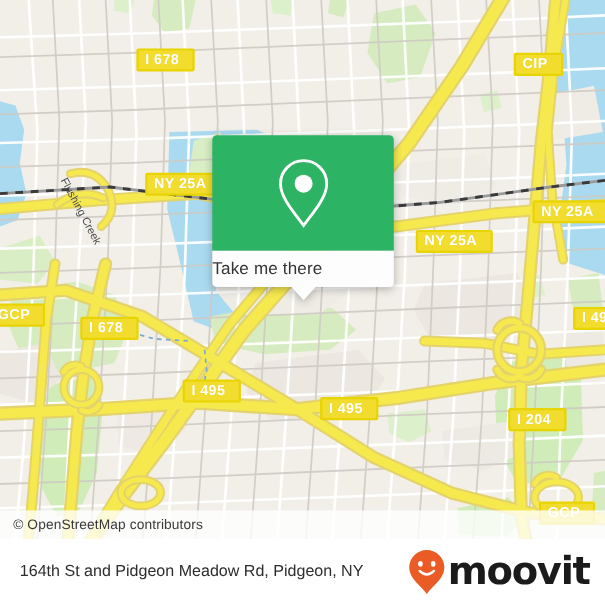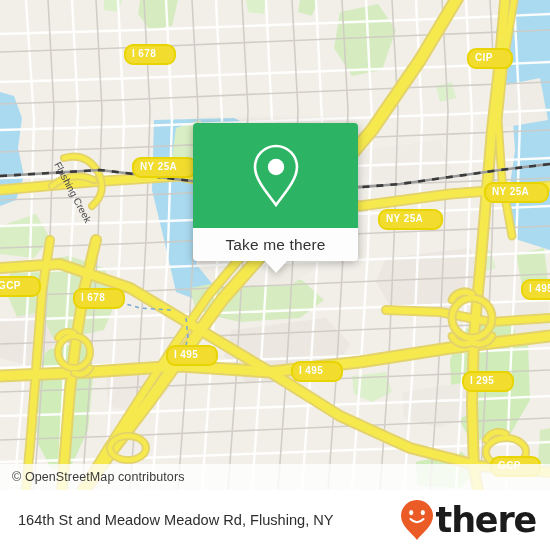--- a/index.html
+++ b/index.html
@@ -50,21 +50,21 @@
   #callout-head {
     height: 105px;
     background: #2cb464;
     border-radius: 4px 4px 0 0;
     display: flex; align-items: center; justify-content: center;
   }
   #callout-body {
     height: 33px;
     background: #fdfdfd;
     border-radius: 0 0 4px 4px;
-    display: flex; align-items: center; justify-content: center;
+    display: flex; align-items: center; justify-content: flex-start;
     position: relative;
   }
   #callout-label {
     font-size: 15.5px;
     color: #333333;
     letter-spacing: 0.15px;
   }
   #callout-tail {
     position: absolute;
     left: 50%; top: 100%;
@@ -102,26 +102,26 @@
     letter-spacing: -1.2px;
     line-height: 34px;
     font-family: "DejaVu Sans", sans-serif;
   }
 
   
   .shield {
     position: absolute;
     background: #f2dd2e;
     border: 2px solid #e8d400;
-    border-radius: 9px;
+    border-radius: 2px;
     color: #ffffff;
-    font-size: 10px;
+    font-size: 13px;
     font-weight: bold;
     font-family: "Liberation Sans", sans-serif;
-    padding: 1px 18px 2px 6px;
+    padding: 1px 12px 2px 6px;
     letter-spacing: 0.4px;
     white-space: nowrap;
     z-index: 25;
     text-shadow: 0 0 1px rgba(0,0,0,0.07);
     line-height: 14px;
   }
   .maplabel {
     position: absolute;
     font-size: 10px;
     color: #4a4a4a;
@@ -330,21 +330,21 @@
     <div class="shield" style="left:124px; top:44px;">I 678</div>
     <div class="shield" style="left:467px; top:48px;">CIP</div>
     <div class="shield" style="left:132px; top:157px;">NY 25A</div>
     <div class="shield" style="left:484px; top:182px;">NY 25A</div>
     <div class="shield" style="left:378px; top:209px;">NY 25A</div>
     <div class="shield" style="left:-10px; top:276px;">GCP</div>
     <div class="shield" style="left:73px;  top:288px;">I 678</div>
     <div class="shield" style="left:521px; top:279px;">I 495</div>
     <div class="shield" style="left:166px; top:345px;">I 495</div>
     <div class="shield" style="left:291px; top:361px;">I 495</div>
-    <div class="shield" style="left:462px; top:371px;">I 295</div>
+    <div class="shield" style="left:462px; top:371px;">I 204</div>
     <div class="shield" style="left:490px; top:456px;">GCP</div>
 
     <div class="maplabel" style="left:62px; top:160px; transform: rotate(62deg); transform-origin: 0 0;">Flushing Creek</div>
 
     <div id="attribution">
       <span>© OpenStreetMap contributors</span>
     </div>
   </div>
 
   <div id="callout">
@@ -355,26 +355,26 @@
       </svg>
     </div>
     <div id="callout-body">
       <span id="callout-label">Take me there</span>
       <span id="callout-tail"></span>
     </div>
   </div>
 
   <div id="footer">
     <div id="footer-address">
-      <div>164th St and Meadow Meadow Rd, Flushing, NY</div>
+      <div>164th St and Pidgeon Meadow Rd, Pidgeon, NY</div>
     </div>
     <div id="brand">
       <svg width="34" height="42" viewBox="0 0 34 42">
         <path d="M17 1 C8.2 1 1 8.2 1 17 C1 27 12 34 17 41 C22 34 33 27 33 17 C33 8.2 25.8 1 17 1 Z" fill="#ea5b26"></path>
         <ellipse cx="11.2" cy="13.6" rx="2.1" ry="2.6" fill="#ffffff"></ellipse>
         <ellipse cx="22.8" cy="13.6" rx="2.1" ry="2.6" fill="#ffffff"></ellipse>
         <path d="M10.5 20 Q17 26.5 23.5 20" fill="none" stroke="#ffffff" stroke-width="2.1" stroke-linecap="round"></path>
       </svg>
-      <span id="brand-wordmark">there</span>
+      <span id="brand-wordmark">moovit</span>
     </div>
   </div>
 
 </div>
 
 </body></html>

